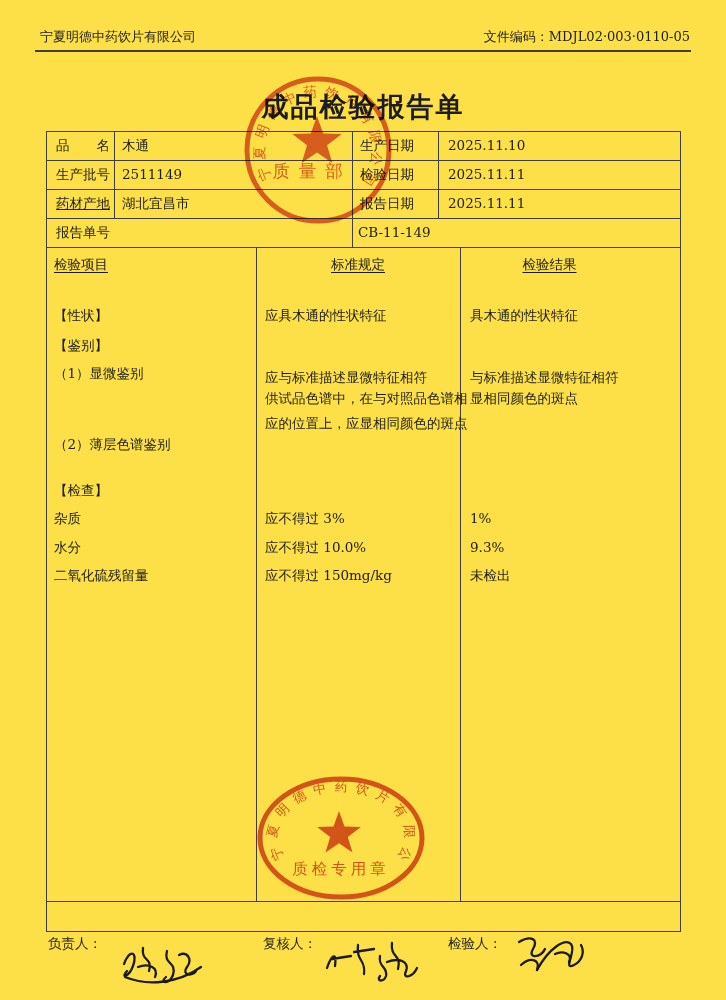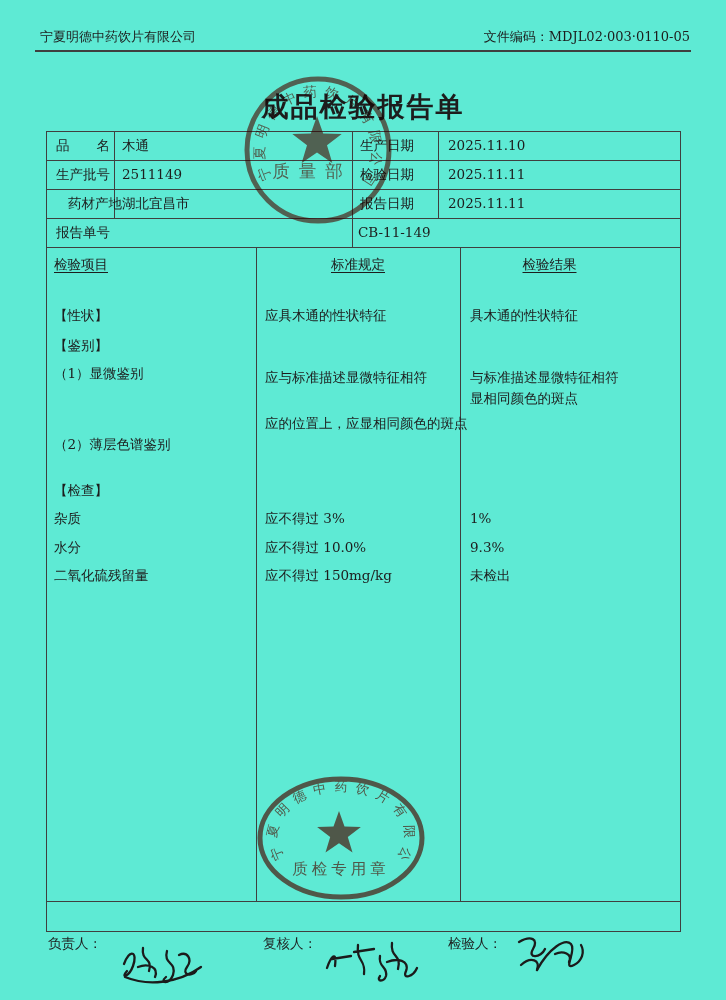--- a/index.html
+++ b/index.html
@@ -1,16 +1,16 @@
 <!DOCTYPE html>
 <html><head>
 <meta charset="utf-8">
 <style>
   html,body { margin:0; padding:0; background:#fff; }
-  .page { position:relative; width:726px; height:1000px; background:#5eead4; overflow:hidden;
+  .page { position:relative; width:726px; height:1000px; background:#fde047; overflow:hidden;
           font-family:"DejaVu Serif","Liberation Serif",serif; color:#1d1d1d; }
   .abs { position:absolute; white-space:nowrap; }
   .t  { font-size:13.5px; line-height:18px; }
   .sm { font-size:13px;   line-height:17px; }
   .lab { width:54px; text-align:justify; text-align-last:justify; }
   .hline, .vline { position:absolute; background:#3f3f3f; }
   .hline { height:1px; }
   .vline { width:1px; }
   .outer { position:absolute; left:46px; top:131px; width:633px; height:799px; border:1px solid #3f3f3f; }
   .u { text-decoration:underline; text-underline-offset:3px; }
@@ -48,21 +48,21 @@
   <div class="abs t lab" style="left:56px; top:136px;">品 名</div>
   <div class="abs t" style="left:122px; top:136px;">木通</div>
   <div class="abs t lab" style="left:360px; top:136px;">生产日期</div>
   <div class="abs t" style="left:448px; top:136px;">2025.11.10</div>
 
   <div class="abs t lab" style="left:56px; top:165px;">生产批号</div>
   <div class="abs t" style="left:122px; top:165px;">2511149</div>
   <div class="abs t lab" style="left:360px; top:165px;">检验日期</div>
   <div class="abs t" style="left:448px; top:165px;">2025.11.11</div>
 
-  <div class="abs t lab" style="left:68px; top:194px;">药材产地</div>
+  <div class="abs t lab" style="left:56px; top:194px;text-decoration:underline;">药材产地</div>
   <div class="abs t" style="left:122px; top:194px;">湖北宜昌市</div>
   <div class="abs t lab" style="left:360px; top:194px;">报告日期</div>
   <div class="abs t" style="left:448px; top:194px;">2025.11.11</div>
 
   <div class="abs t lab" style="left:56px; top:223px;">报告单号</div>
   <div class="abs t" style="left:358px; top:223px;">CB-11-149</div>
 
   <div class="abs t u" style="left:54px; top:255px;">检验项目</div>
   <div class="abs t ctr" style="left:256px; top:255px; width:204px;text-align:center;">
     <span class="u">标准规定</span>
@@ -75,20 +75,21 @@
   <div class="abs t" style="left:54px; top:336px;text-align:right;">【鉴别】</div>
   <div class="abs t" style="left:54px; top:364px;">（1）显微鉴别</div>
   <div class="abs t" style="left:54px; top:391px;margin-top:44px;">（2）薄层色谱鉴别</div>
   <div class="abs t" style="left:54px; top:481px;">【检查】</div>
   <div class="abs t" style="left:54px; top:509px;">杂质</div>
   <div class="abs t" style="left:54px; top:538px;">水分</div>
   <div class="abs t" style="left:54px; top:566px;">二氧化硫残留量</div>
 
   <div class="abs t" style="left:265px; top:306px;">应具木通的性状特征</div>
   <div class="abs t" style="left:265px; top:368px;">应与标准描述显微特征相符</div>
+  <div class="abs t" style="left:265px; top:389px;">供试品色谱中，在与对照品色谱相</div>
   <div class="abs t" style="left:265px; top:414px;">应的位置上，应显相同颜色的斑点</div>
   <div class="abs t" style="left:265px; top:509px;">应不得过 3%</div>
   <div class="abs t" style="left:265px; top:538px;">应不得过 10.0%</div>
   <div class="abs t" style="left:265px; top:566px;">应不得过 150mg/kg</div>
 
   <div class="abs t" style="left:470px; top:306px;">具木通的性状特征</div>
   <div class="abs t" style="left:470px; top:368px;">与标准描述显微特征相符</div>
   <div class="abs t" style="left:470px; top:389px;">显相同颜色的斑点</div>
   <div class="abs t" style="left:470px; top:509px;">1%</div>
   <div class="abs t" style="left:470px; top:538px;">9.3%</div>

